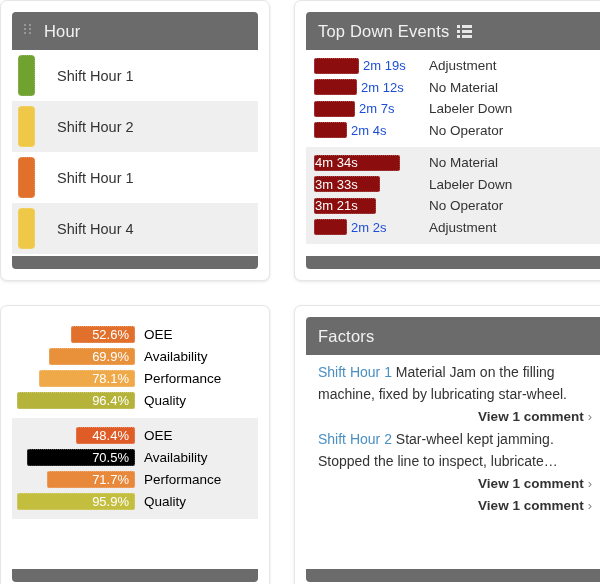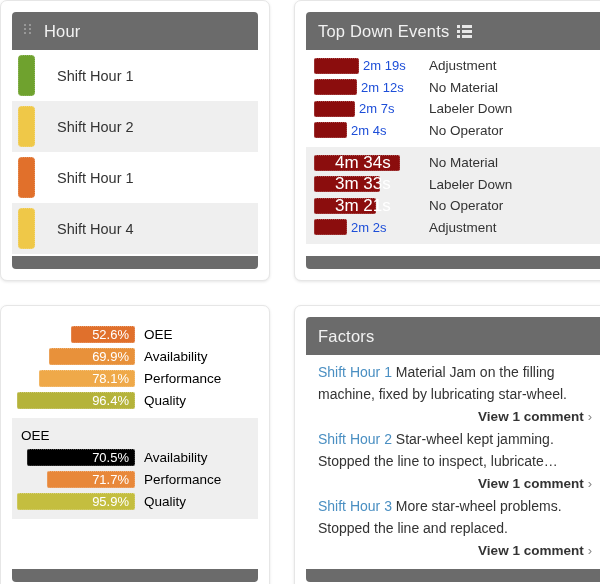--- a/index.html
+++ b/index.html
@@ -160,22 +160,22 @@
   }
   .tde-bar {
     height: 16px;
     background: #8b0d0d;
     border-radius: 2px;
     border: 1px dotted rgba(255,255,255,0.28);
     box-sizing: border-box;
     display: flex;
     align-items: center;
     color: #ffffff;
-    font-size: 17px;
-    padding-left: 20px;
+    font-size: 13px;
+    padding-left: 0;
     white-space: nowrap;
     overflow: visible;
   }
   .tde-val-out {
     font-size: 13px;
     color: #1d4ed8;
     margin-left: 4px;
     white-space: nowrap;
   }
   .tde-val-in { color: #ffffff; }
@@ -415,20 +415,25 @@
               <span class="oee-bar" style="width:118px;background:#b5b33a">
                 <span>96.4%</span>
               </span>
             </span>
             <span class="oee-label">Quality</span>
           </div>
         </div>
 
         <div class="oee-group alt">
           <div class="oee-row">
+            <span class="oee-track">
+              <span class="oee-bar" style="width:59px;background:#df5c26">
+                <span>48.4%</span>
+              </span>
+            </span>
             <span class="oee-label">OEE</span>
           </div>
           <div class="oee-row">
             <span class="oee-track">
               <span class="oee-bar" style="width:108px;background:#000000">
                 <span>70.5%</span>
               </span>
             </span>
             <span class="oee-label">Availability</span>
           </div>
@@ -471,24 +476,20 @@
         </div>
 
         <div class="comment">
           <span class="shift-link">Shift Hour 2</span>
           <span>Star-wheel kept jamming. Stopped the line to inspect, lubricate…</span>
         </div>
         <div class="comment-action">
           <span>View 1 comment</span><span class="chev">›</span>
         </div>
 
-        <div class="comment">
-          <span class="shift-link">Shift Hour 3</span>
-          <span>More star-wheel problems. Stopped the line and replaced.</span>
-        </div>
         <div class="comment-action">
           <span>View 1 comment</span><span class="chev">›</span>
         </div>
 
       </div>
       <div class="panel-footer"></div>
     </div>
   </div>
 
 </div>

